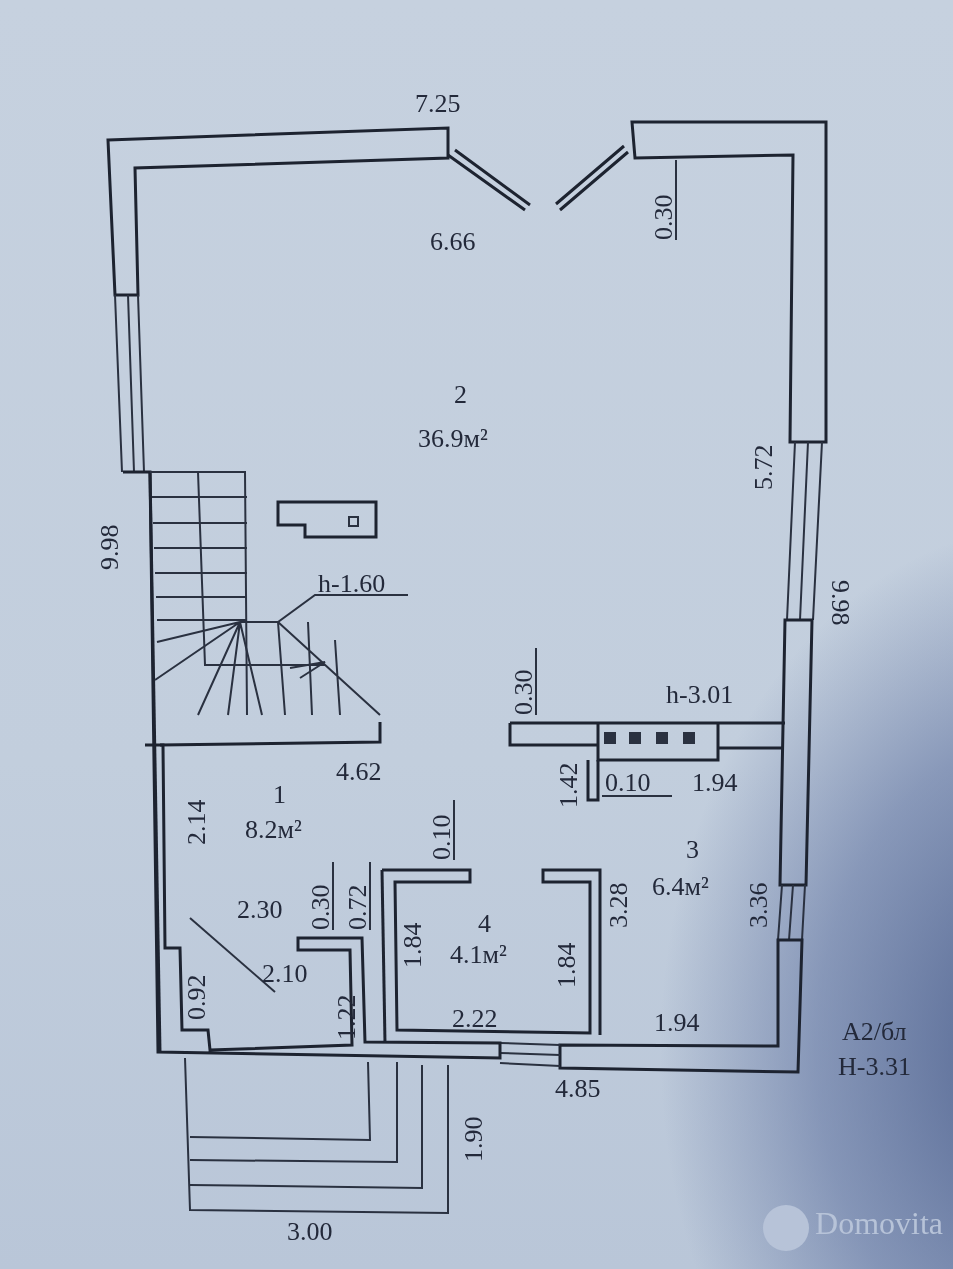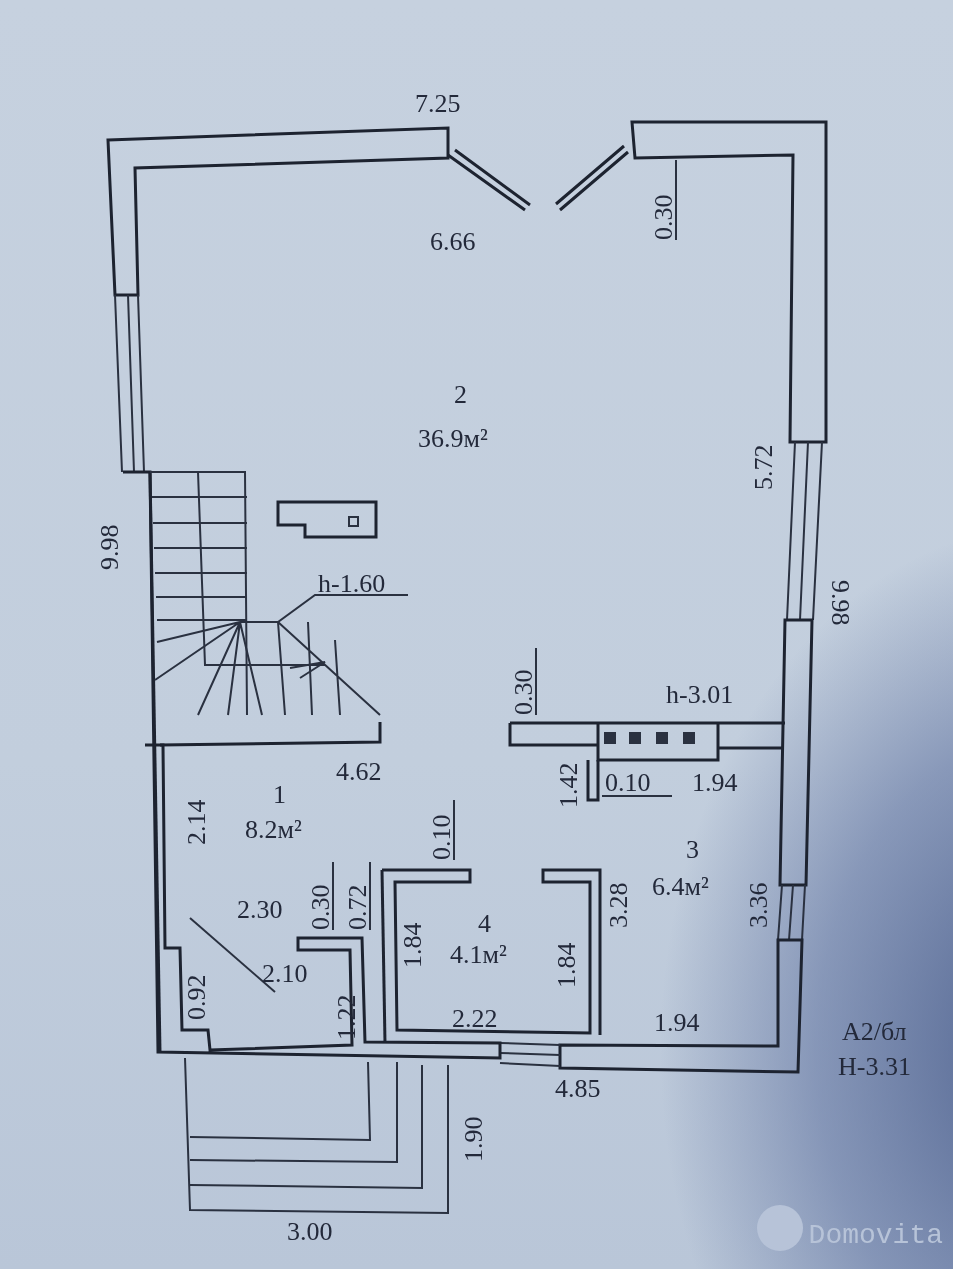--- a/index.html
+++ b/index.html
@@ -15,22 +15,22 @@
       radial-gradient(ellipse 520px 700px at 1050px 1050px, rgba(60,80,130,0.85), rgba(80,100,150,0.5) 45%, rgba(0,0,0,0) 75%),
       linear-gradient(180deg, #c6d1df 0%, #c2cedd 60%, #b9c6d8 100%);
   }
   svg { position: absolute; left: 0; top: 0; }
   .wall { fill: none; stroke: #1d2330; stroke-width: 3; stroke-linejoin: miter; }
   .thin { fill: none; stroke: #2a3140; stroke-width: 2; }
   .lbl { fill: #23293a; font-family: "Liberation Serif", "DejaVu Serif", serif; font-size: 26px; }
   .room-num { fill: #23293a; font-family: "Liberation Serif", "DejaVu Serif", serif; font-size: 26px; }
   .watermark {
     position: absolute; right: 10px; bottom: 18px;
-    display: flex; align-items: flex-end; gap: 6px;
-    color: #b7c3d8; font-family: Liberation Mono, monospace; font-size: 28px;
+    display: flex; align-items: flex-start; gap: 6px;
+    color: #b7c3d8; font-family: Liberation Serif, serif; font-size: 32px;
   }
   .watermark .dot {
     width: 46px; height: 46px; border-radius: 50%; background: #b7c3d8;
   }
 </style>
 </head>
 <body>
 
 <div class="paper"></div>
 

